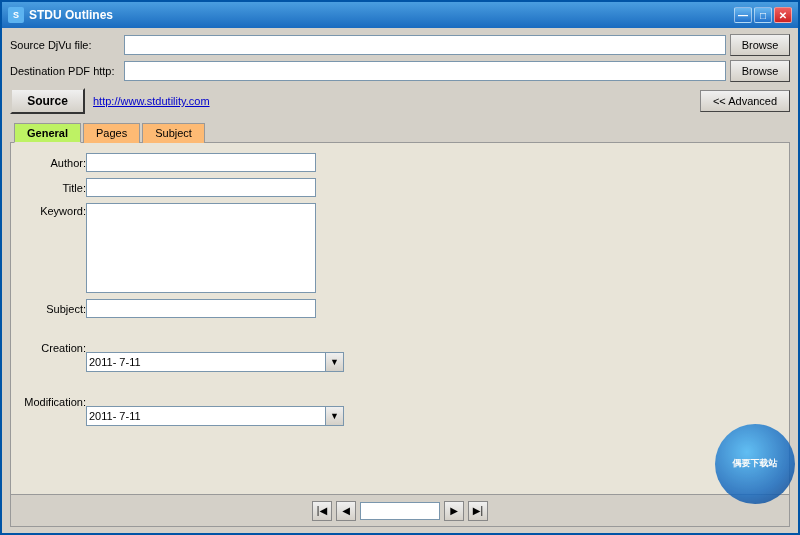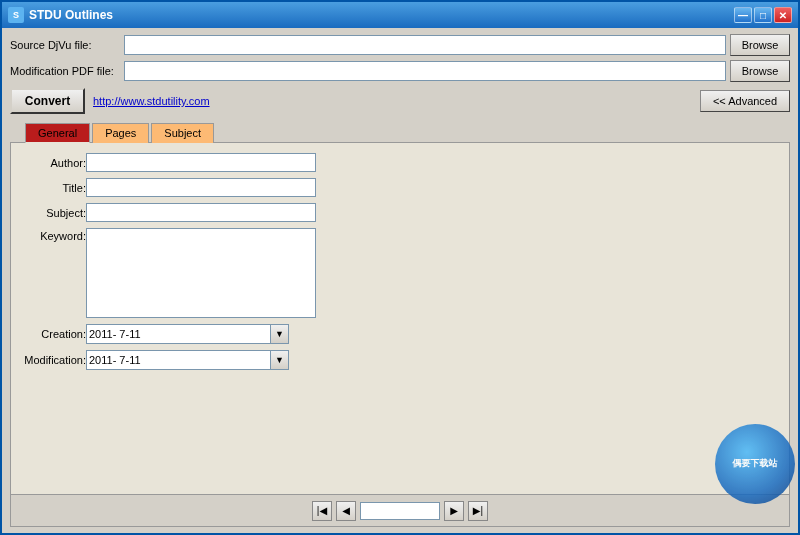--- a/index.html
+++ b/index.html
@@ -171,25 +171,24 @@
       font-size: 11px;
       cursor: pointer;
       border: 1px solid #999;
       border-bottom: none;
       background: #fdba74;
       margin-right: 2px;
       position: relative;
       bottom: -1px;
     }
     .tab.active {
-      background: #b91c1c;
-      font-weight: normal;
+      background: #bef264;
+      font-weight: bold;
       border-bottom: 1px solid #e8e4d8;
       z-index: 1;
-      margin-left: 11px;
     }
     .tab-content {
       flex: 1;
       display: flex;
       flex-direction: column;
       padding: 10px;
       gap: 6px;
       overflow: hidden;
     }
     .form-row {
@@ -217,25 +216,26 @@
       border: 1px solid #7a96ad;
       background: white;
       font-size: 11px;
       padding: 2px;
       outline: none;
       resize: none;
     }
     .form-select-wrapper {
       display: flex;
       align-items: center;
-      width: 203px;
+      width: 258px;
       height: 20px;
       border: 1px solid #7a96ad;
       background: white;
       position: relative;
+      margin-top: 28px;
     }
     .form-select-text {
       flex: 1;
       font-size: 11px;
       padding: 0 2px;
     }
     .form-select-arrow {
       width: 18px;
       height: 100%;
       background: linear-gradient(to bottom, #f0f0f0, #d4d0c8);
@@ -327,27 +327,27 @@
 
   <div class="content">
 
     <div class="file-row">
       <span class="file-label">Source DjVu file:</span>
       <input class="file-input" type="text" value="" style="">
       <button class="browse-btn">Browse</button>
     </div>
 
     <div class="file-row">
-      <span class="file-label">Modification PDF file:</span>
+      <span class="file-label">Destination PDF http:</span>
       <input class="file-input" type="text" value="" style="">
       <button class="browse-btn">Browse</button>
     </div>
 
     <div class="toolbar-row">
-      <button class="convert-btn">Convert</button>
+      <button class="convert-btn">Source</button>
       <span class="link">http://www.stdutility.com</span>
       <button class="advanced-btn">&lt;&lt; Advanced</button>
     </div>
 
     <div class="panel-wrapper">
       <div class="tab-bar">
         <div class="tab active">General</div>
         <div class="tab">Pages</div>
         <div class="tab">Subject</div>
       </div>
@@ -358,28 +358,28 @@
           <div class="form-row">
             <span class="form-label">Author:</span>
             <input class="form-input" type="text" style="">
           </div>
 
           <div class="form-row">
             <span class="form-label">Title:</span>
             <input class="form-input" type="text" style="">
           </div>
 
+          <div class="form-row" style="align-items:flex-start;">
+            <span class="form-label" style="padding-top:2px;">Keyword:</span>
+            <textarea class="form-textarea" style=""></textarea>
+          </div>
+
           <div class="form-row">
             <span class="form-label">Subject:</span>
             <input class="form-input" type="text" style="">
-          </div>
-
-          <div class="form-row" style="align-items:flex-start;">
-            <span class="form-label" style="padding-top:2px;">Keyword:</span>
-            <textarea class="form-textarea" style=""></textarea>
           </div>
 
           <div class="form-row">
             <span class="form-label">Creation:</span>
             <div class="form-select-wrapper">
               <span class="form-select-text">2011- 7-11</span>
               <div class="form-select-arrow">▼</div>
             </div>
           </div>
 

